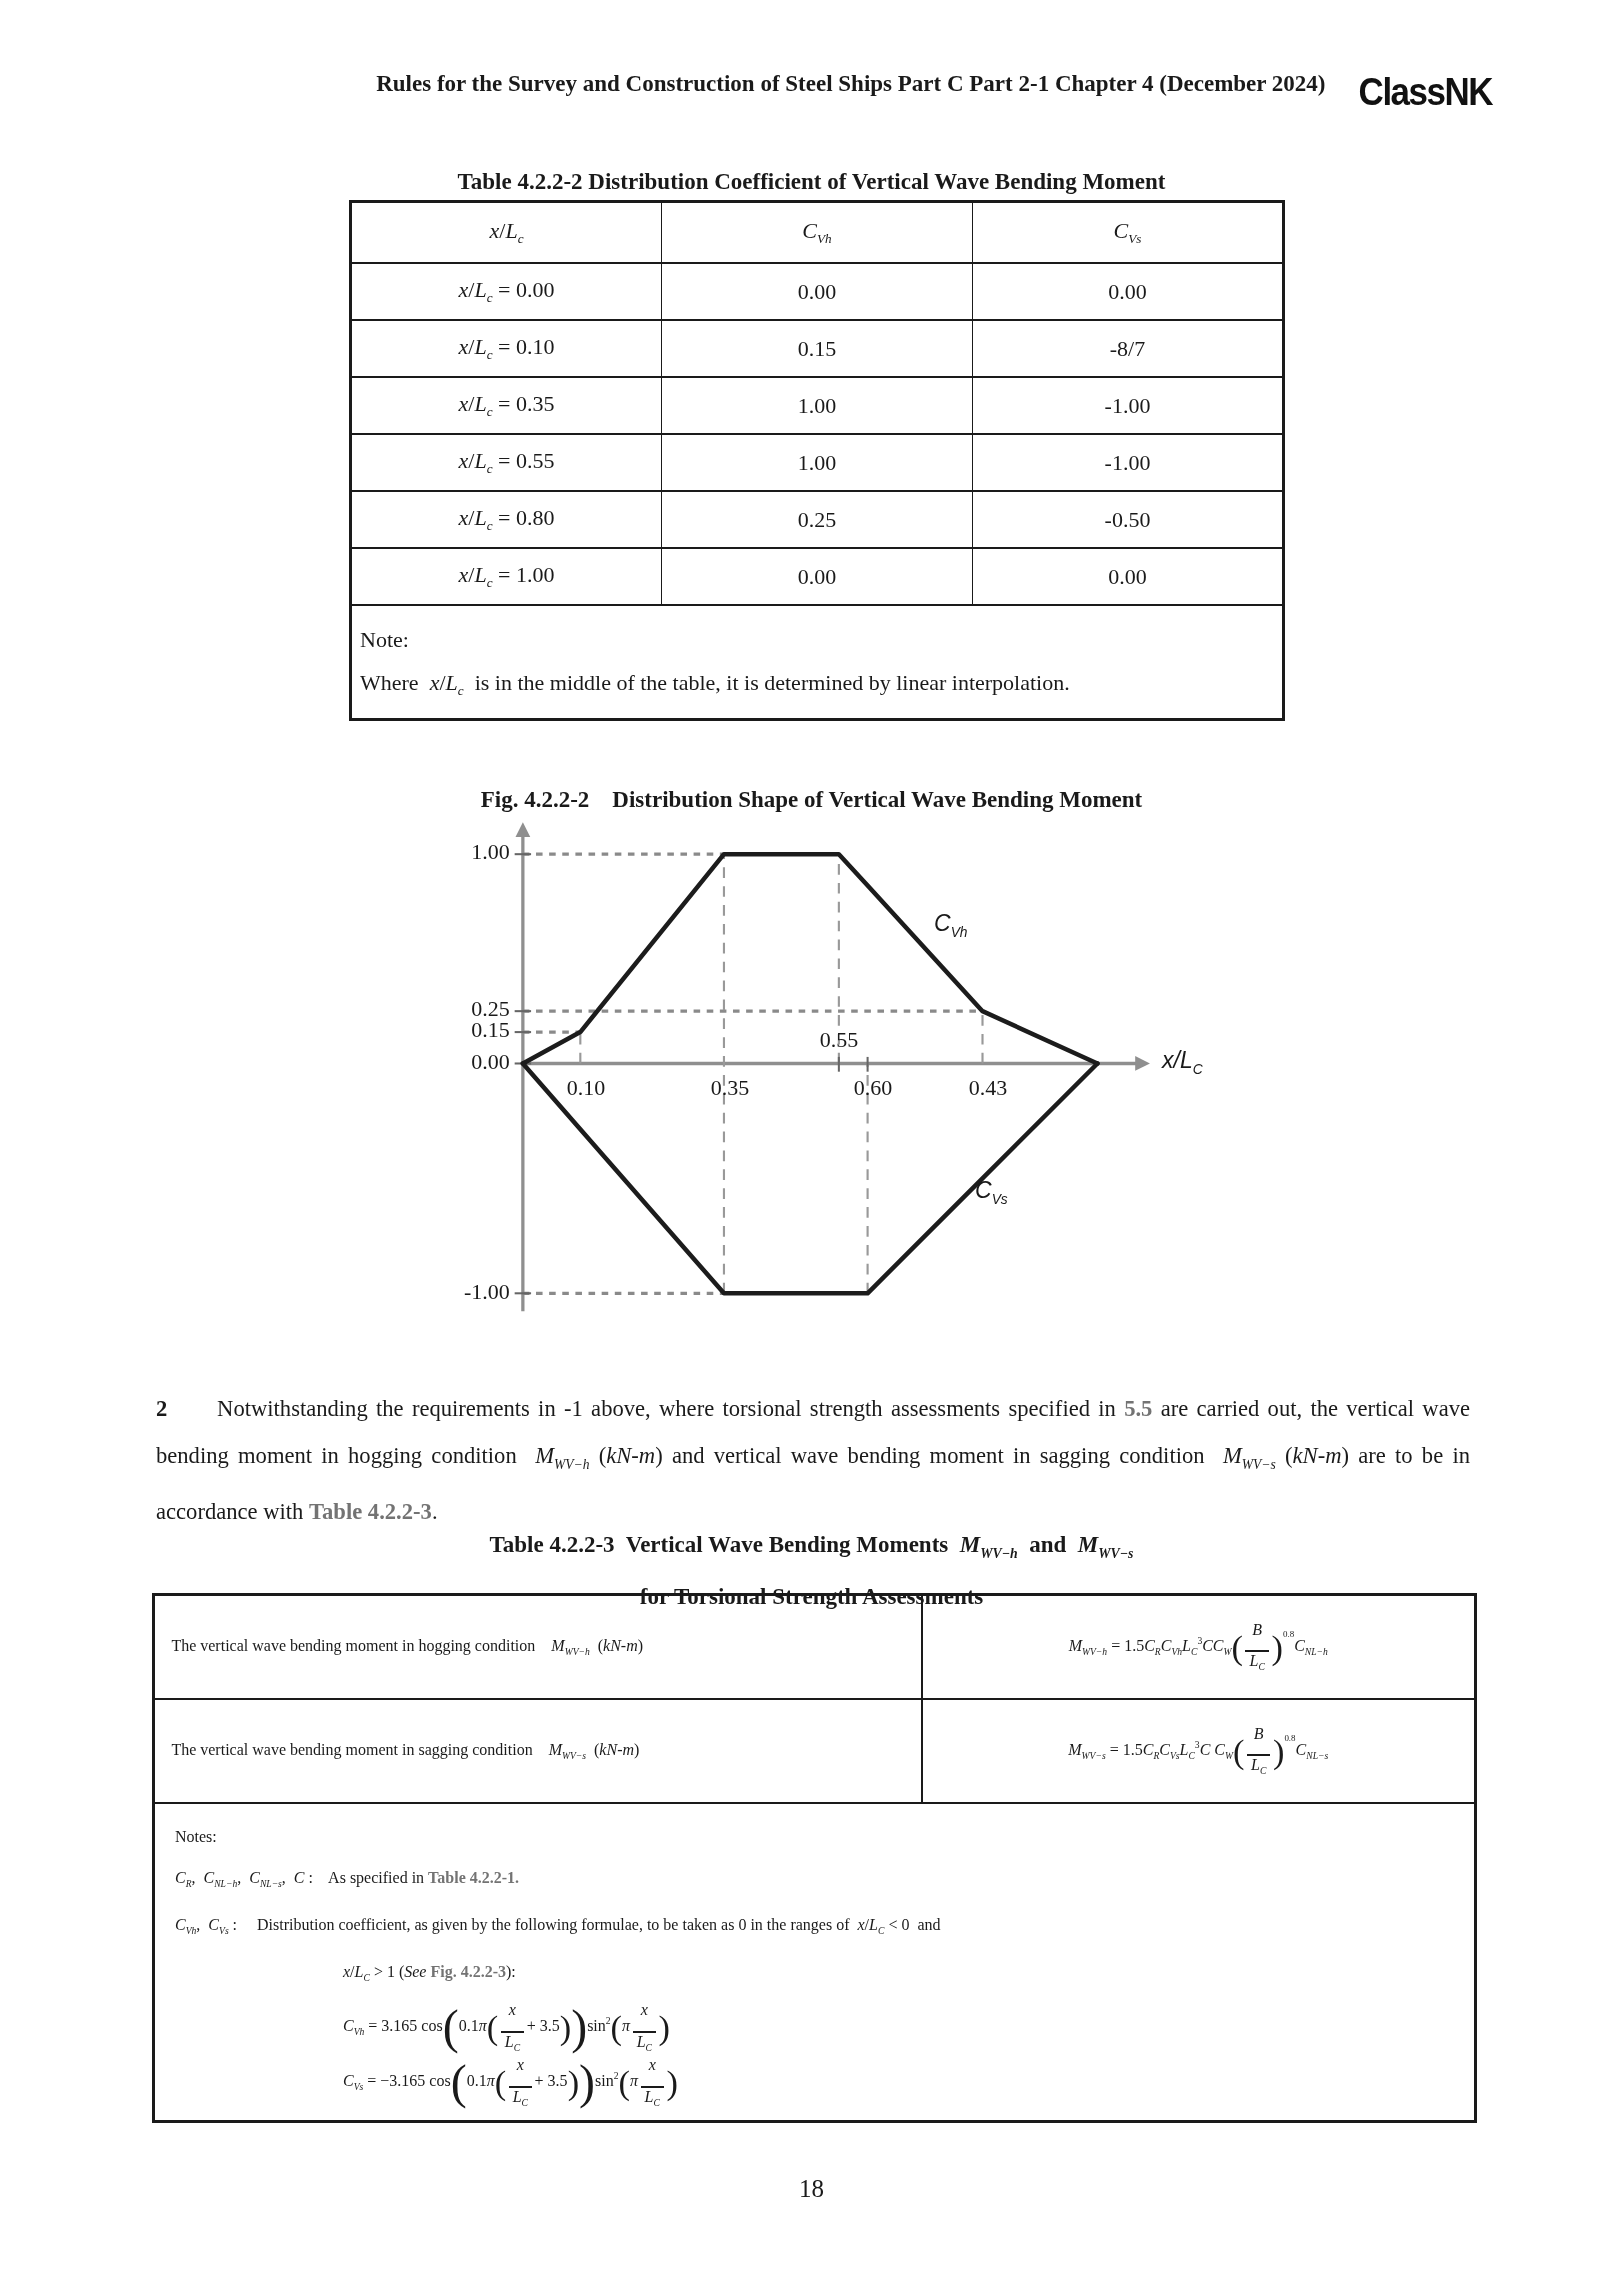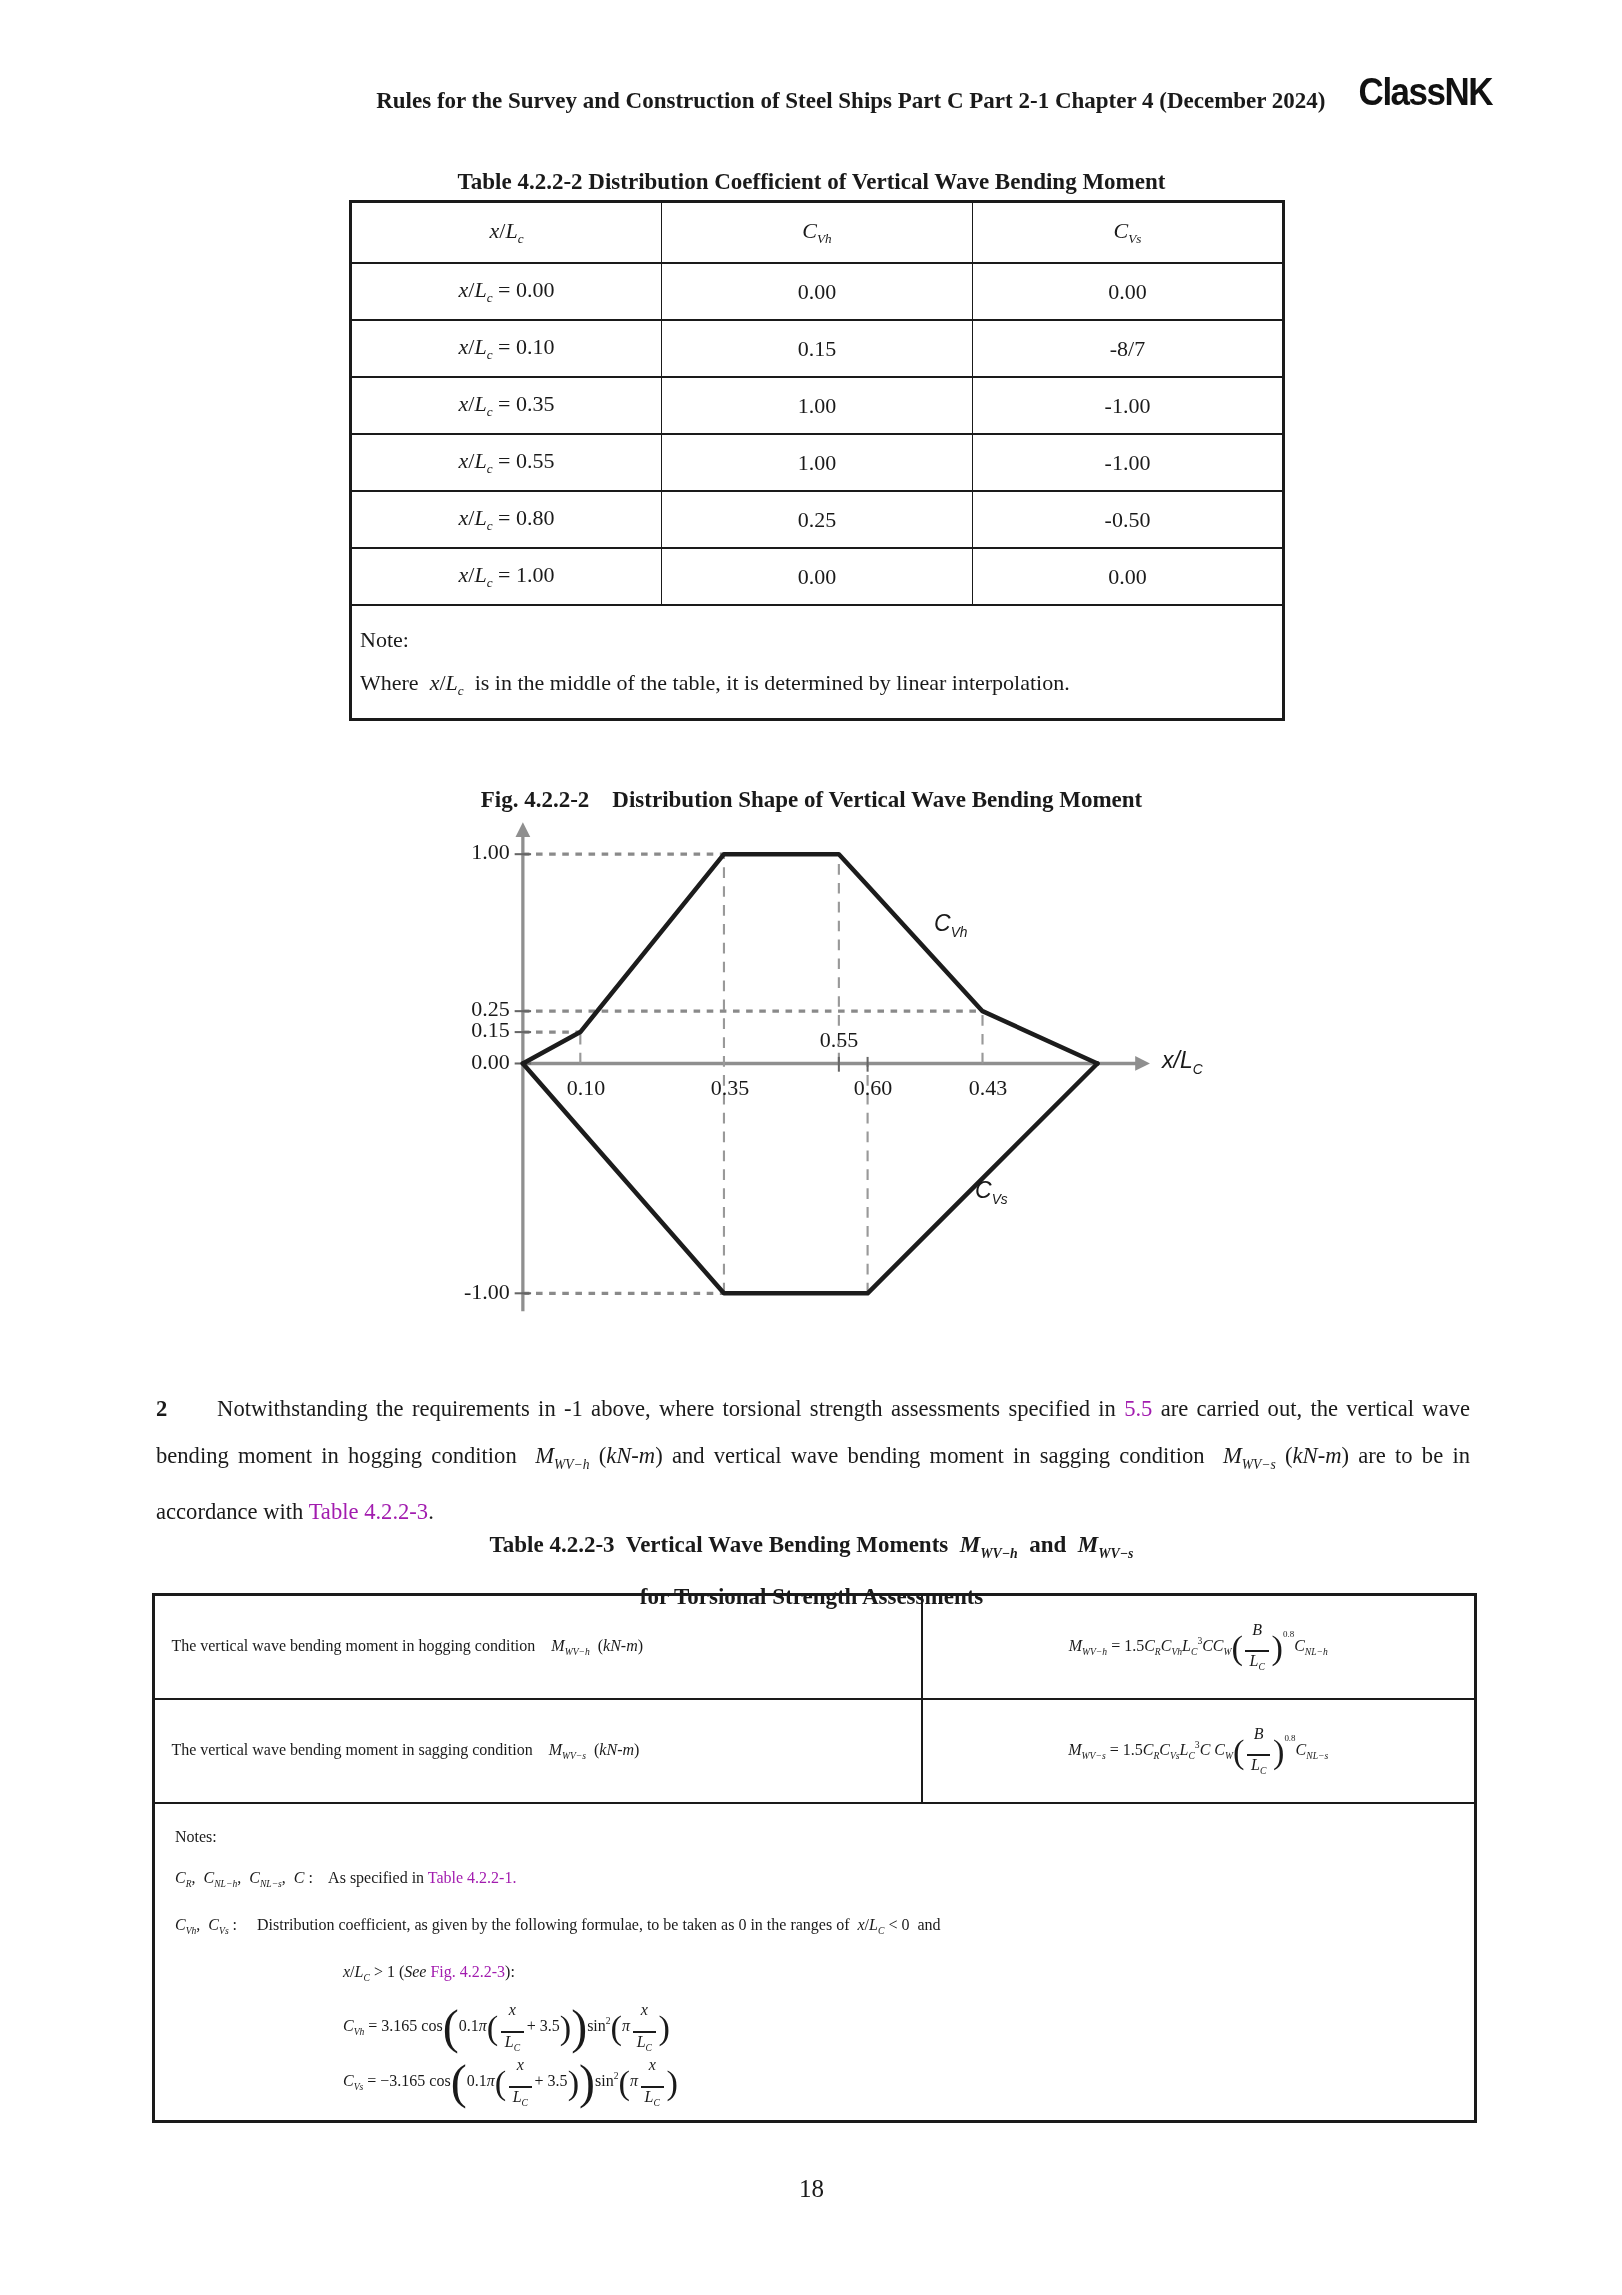--- a/index.html
+++ b/index.html
@@ -1,20 +1,20 @@
 <!DOCTYPE html>
 <html style="font-size:13px"><head>
 <meta charset="utf-8">
 <style>
   html,body{margin:0;padding:0;background:#e8e8e8;}
   .page{position:relative;width:1623px;height:2295px;background:#ffffff;
         font-family:"Liberation Serif",serif;color:#1a1a1a;overflow:hidden;margin:0 auto;}
   
   .doc-header{position:absolute;left:156px;right:131px;top:71px;display:flex;
-              justify-content:flex-end;align-items:flex-end;gap:21.4px;}
+              justify-content:flex-end;align-items:flex-start;gap:21.4px;}
   .doc-header .htitle{font-weight:bold;font-size:23px;white-space:nowrap;}
   .logo{font-family:"Liberation Sans",sans-serif;font-weight:800;font-size:38px;
         letter-spacing:-1.6px;transform:scaleX(.92);transform-origin:right center;color:#111;}
   
   .center-title{position:absolute;left:0;width:100%;text-align:center;font-weight:bold;font-size:23px;}
   .t1-title{top:169px;}
   .fig-title{top:787px;}
   .t2-title{top:1523px;line-height:43px;}
   
   #table1{position:absolute;left:349px;top:200px;width:936px;border-collapse:collapse;
@@ -47,21 +47,21 @@
   
   i{font-style:italic;}
   sub{font-size:60%;}
   sup{font-size:60%;}
   .fr{display:inline-block;vertical-align:middle;text-align:center;line-height:1.08;margin:0 2.5px;}
   .fn{display:block;padding:0 4.1px;}
   .fd{display:block;border-top:2px solid #1a1a1a;padding:0 4.1px;margin-top:12px;}
   .bp1{font-size:300%;font-weight:400;vertical-align:middle;line-height:0;}
   .bp2{font-size:215%;font-weight:400;vertical-align:middle;line-height:0;}
   .hx{font-size:56%;vertical-align:1.55em;}
-  .lnk{color:#a21caf;font-weight:normal;text-decoration:none;cursor:pointer;}
+  .lnk{color:#737373;font-weight:bold;text-decoration:none;cursor:pointer;}
   
   .pagenum{position:absolute;left:0;width:100%;top:2175px;text-align:center;font-size:25px;}
 </style>
 </head>
 <body>
 
 <div class="page">
 
   <div class="doc-header">
     <div class="htitle">Rules for the Survey and Construction of Steel Ships Part C Part 2-1 Chapter 4 (December 2024)</div>

